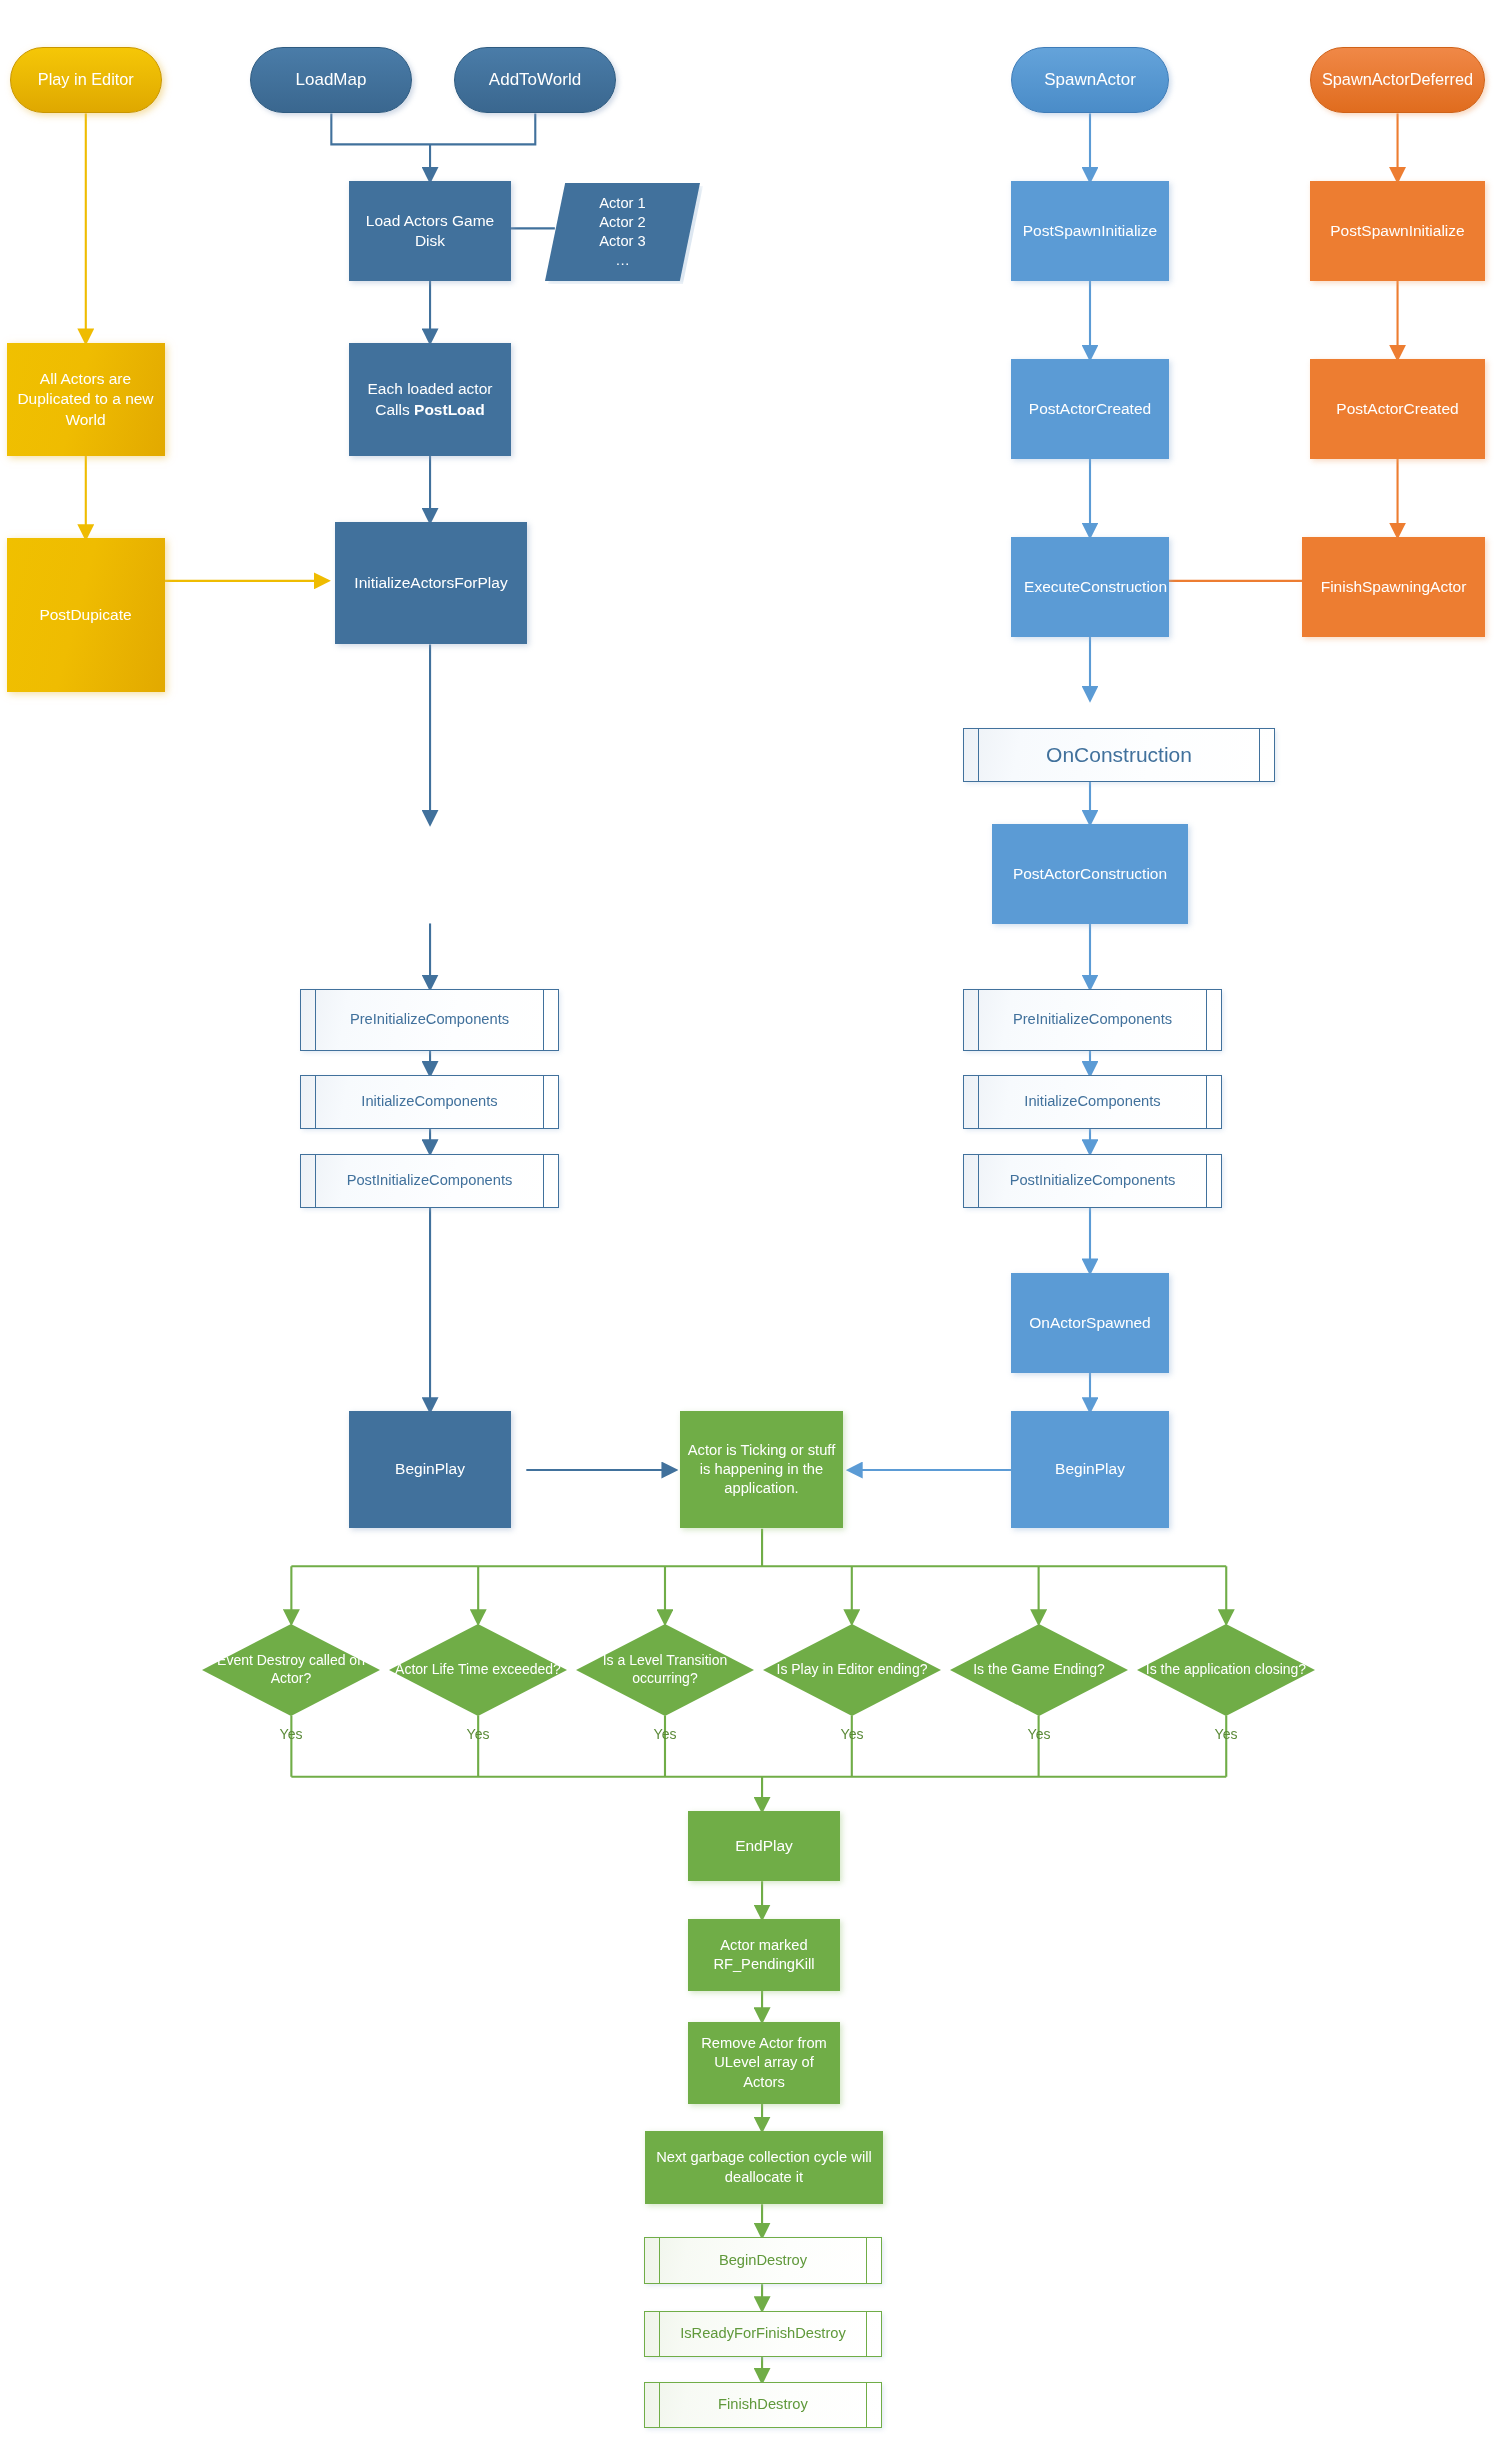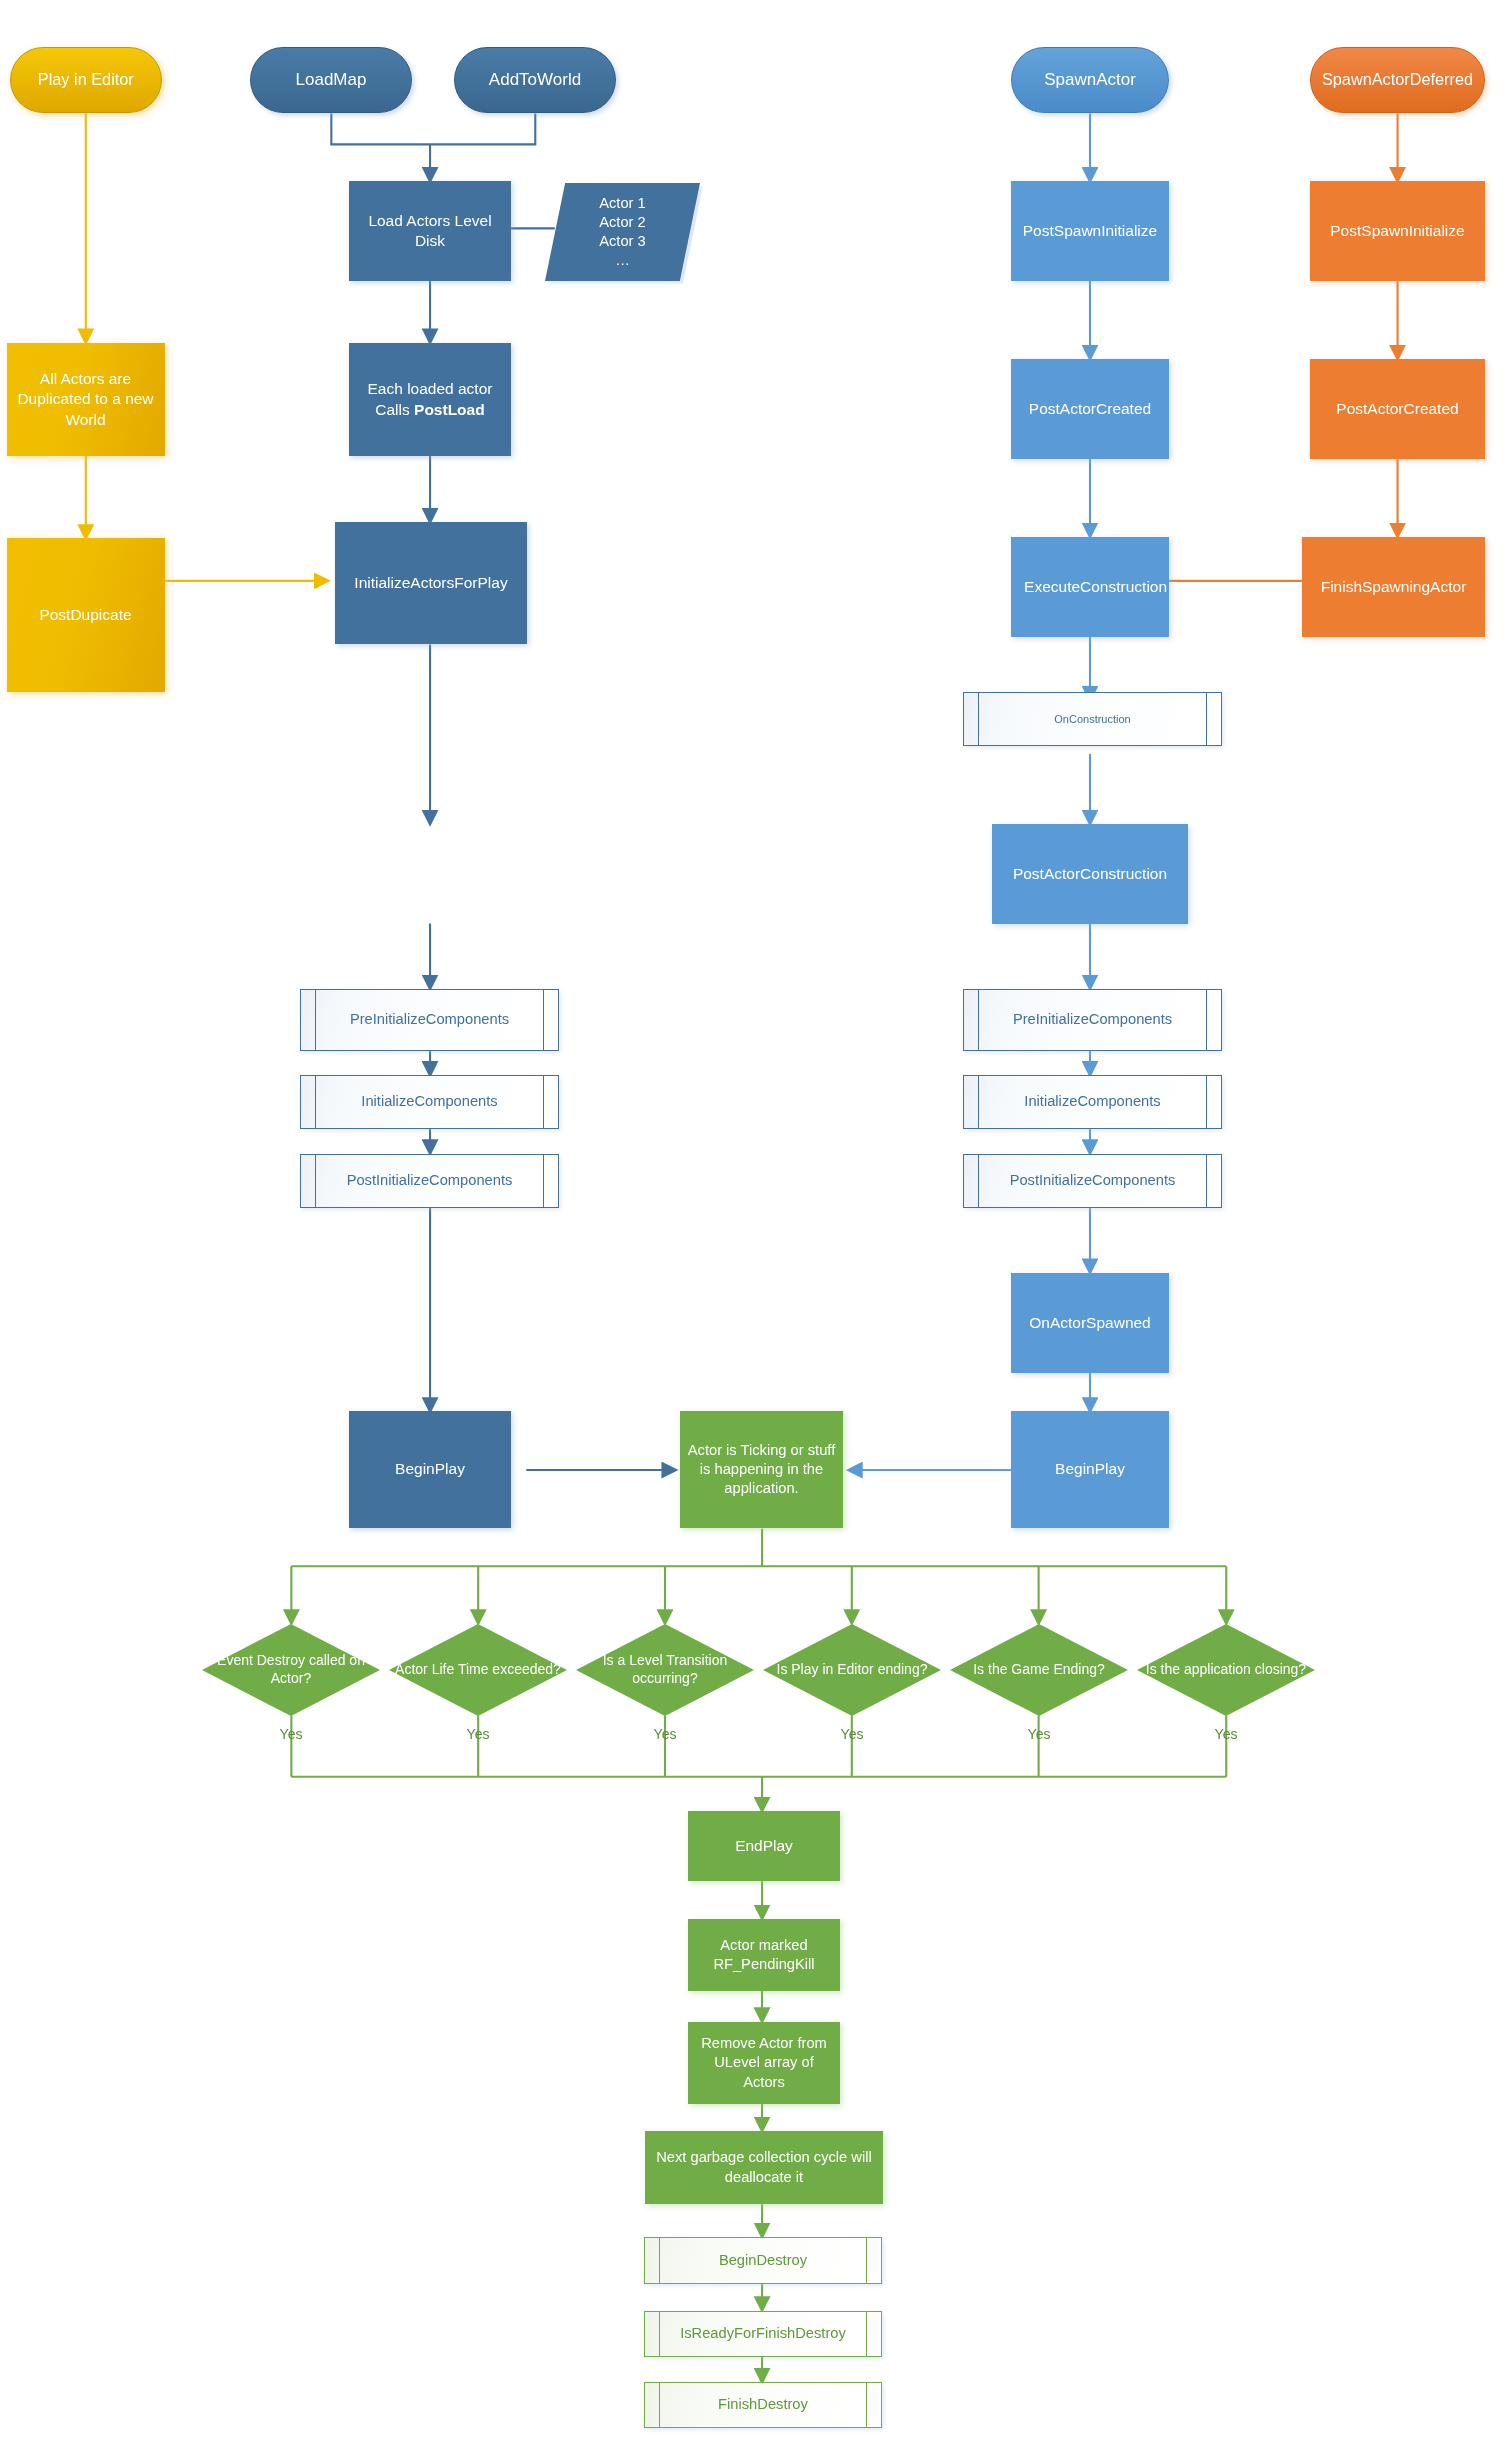--- a/index.html
+++ b/index.html
@@ -183,21 +183,21 @@
 
   <div class="node n-term n-dblue" style="left:250px;top:47px;width:162px;height:66px;font-size:17px;">
     <span>LoadMap</span>
   </div>
 
   <div class="node n-term n-dblue" style="left:454px;top:47px;width:162px;height:66px;font-size:17px;">
     <span>AddToWorld</span>
   </div>
 
   <div class="node n-dblue" style="left:349px;top:181px;width:162px;height:100px;font-size:15.5px;">
-    <span>Load Actors Level Disk</span>
+    <span>Load Actors Game Disk</span>
   </div>
 
   <div class="n-para-shadow" style="left:548px;top:186px;width:155px;height:98px;"></div>
   <div class="node n-para" style="left:545px;top:183px;width:155px;height:98px;font-size:14.7px;white-space:pre-line;">
     <span>Actor 1
 Actor 2
 Actor 3
 …</span>
   </div>
 
@@ -244,21 +244,21 @@
   </div>
 
   <div class="node n-lblue" style="left:1011px;top:359px;width:158px;height:100px;font-size:15.5px;">
     <span>PostActorCreated</span>
   </div>
 
   <div class="node n-lblue" style="left:1011px;top:537px;width:158px;height:100px;font-size:15.5px;padding-left:16px;">
     <span>ExecuteConstruction</span>
   </div>
 
-  <div class="node n-pre" style="left:963px;top:692px;width:259px;height:54px;font-size:11px;">
+  <div class="node n-pre" style="left:963px;top:728px;width:312px;height:54px;font-size:21px;">
     <i class="bar l"></i>
     <i class="bar r"></i>
     <span>OnConstruction</span>
   </div>
 
   <div class="node n-lblue" style="left:992px;top:824px;width:196px;height:100px;font-size:15.5px;">
     <span>PostActorConstruction</span>
   </div>
 
   <div class="node n-pre" style="left:963px;top:989px;width:259px;height:62px;font-size:14.7px;">

